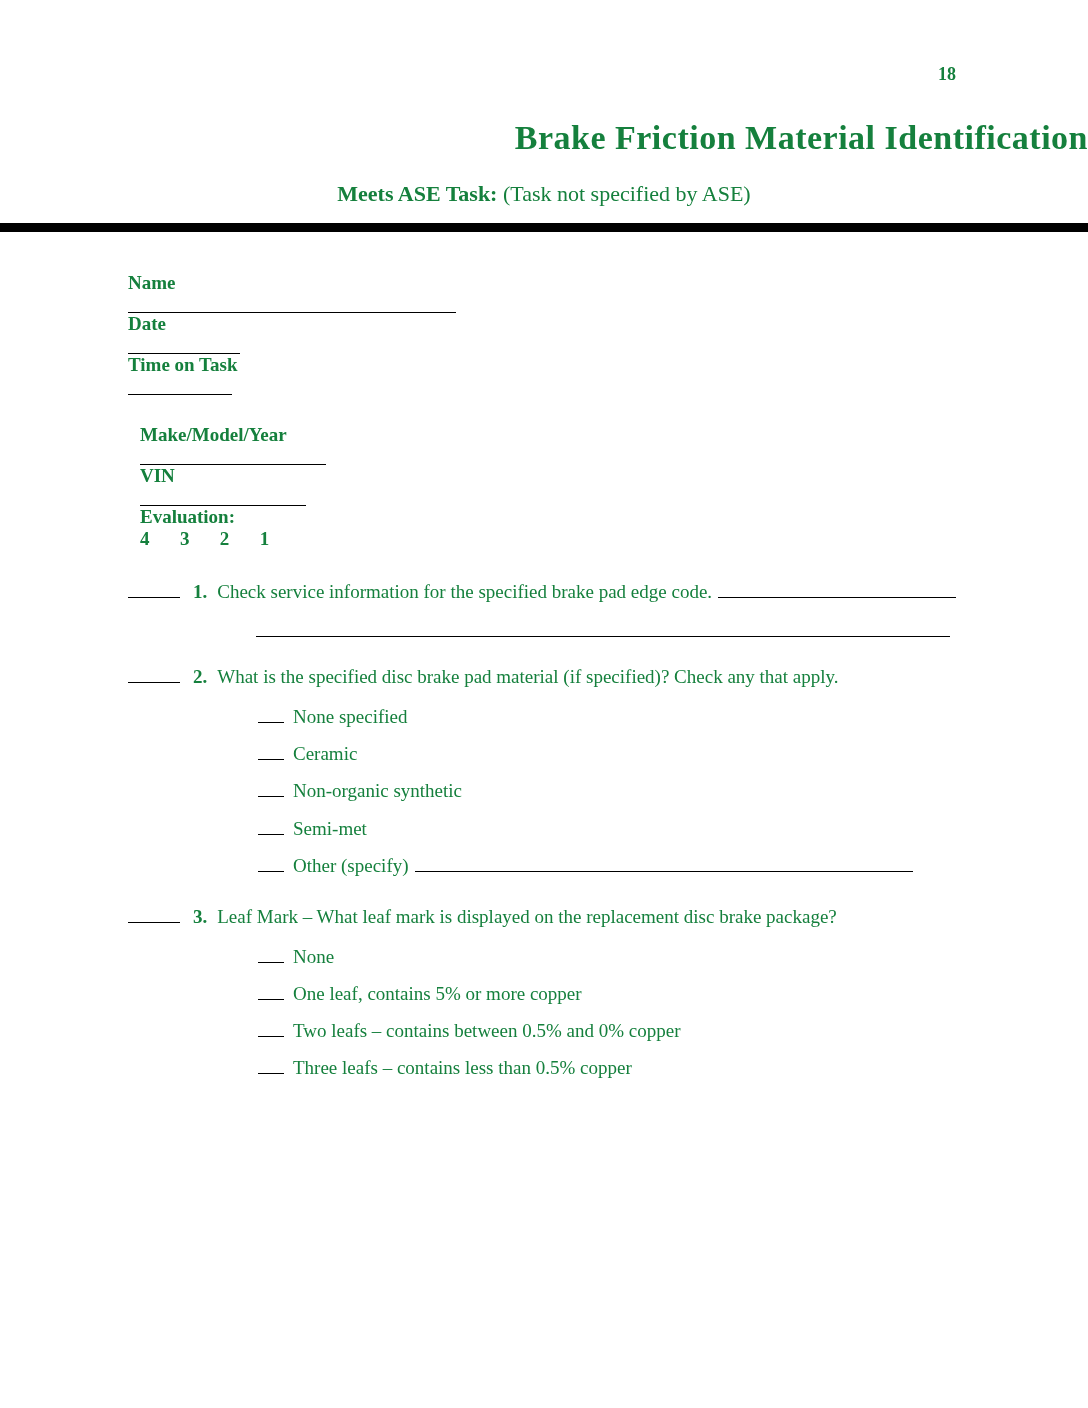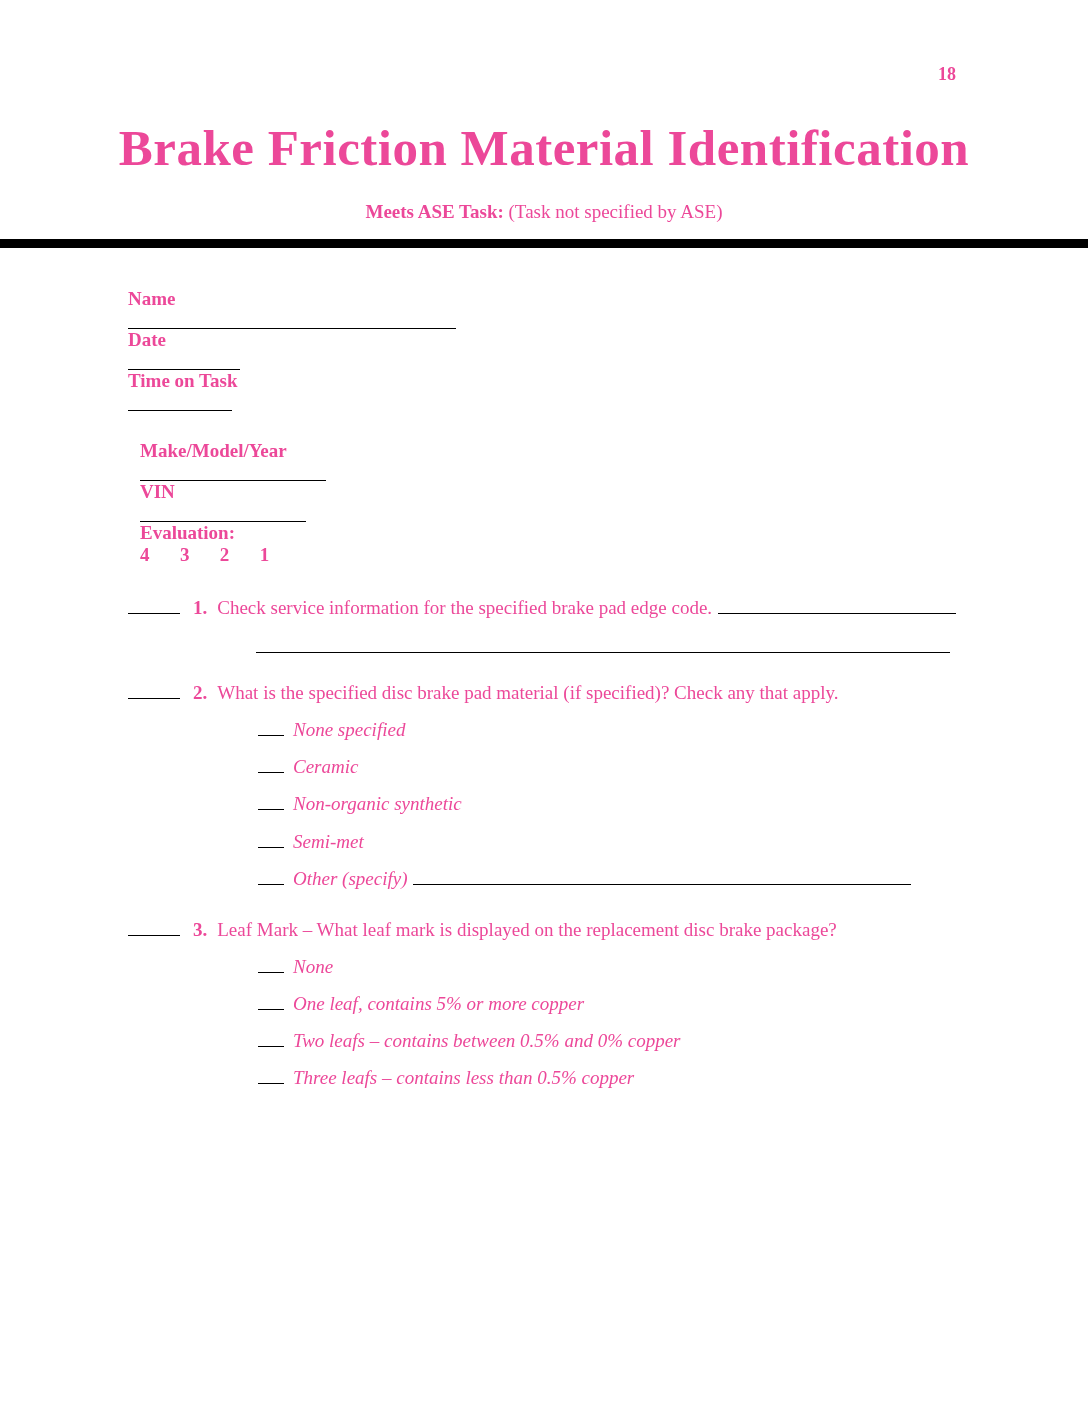--- a/index.html
+++ b/index.html
@@ -8,41 +8,41 @@
     background: #ffffff;
   }
   .page {
     position: relative;
     width: 1088px;
     height: 1408px;
     margin: 0 auto;
     background: #ffffff;
     font-family: "Liberation Serif", "DejaVu Serif", serif;
     font-size: 19px;
-    color: #ec4899;
+    color: #15803d;
     box-sizing: border-box;
     overflow: hidden;
   }
   .page-number {
     text-align: right;
     padding: 64px 132px 0 0;
     font-weight: bold;
     font-size: 18px;
   }
   .doc-title {
-    text-align: center;
-    font-size: 51px;
+    text-align: right;
+    font-size: 34px;
     font-weight: bold;
     margin: 34px 0 0 0;
     letter-spacing: 0.5px;
   }
   .subtitle {
     text-align: center;
     margin: 24px 0 0 0;
-    font-size: 19px;
+    font-size: 22px;
   }
   .subtitle .bold { font-weight: bold; }
   .rule {
     width: 100%;
     height: 9px;
     background: #000000;
     margin-top: 16px;
   }
   .content {
     margin: 40px 132px 0 128px; 
@@ -99,21 +99,21 @@
     white-space: nowrap;
   }
   .option-row:first-of-type { margin-top: 13px; }
   .check-blank {
     width: 26px;
     flex: 0 0 26px;
     margin-right: 9px;
   }
   .opt-tail-blank { flex: 0 0 498px; margin-left: 6px; }
   .opts { margin-bottom: 4px; }
-  .opt-block { margin-top: 10px; font-style: italic; }
+  .opt-block { margin-top: 16px; }
 </style>
 </head>
 <body>
 
 <div class="page">
 
   <div class="page-number">18</div>
 
   <h1 class="doc-title">Brake Friction Material Identification</h1>
 

